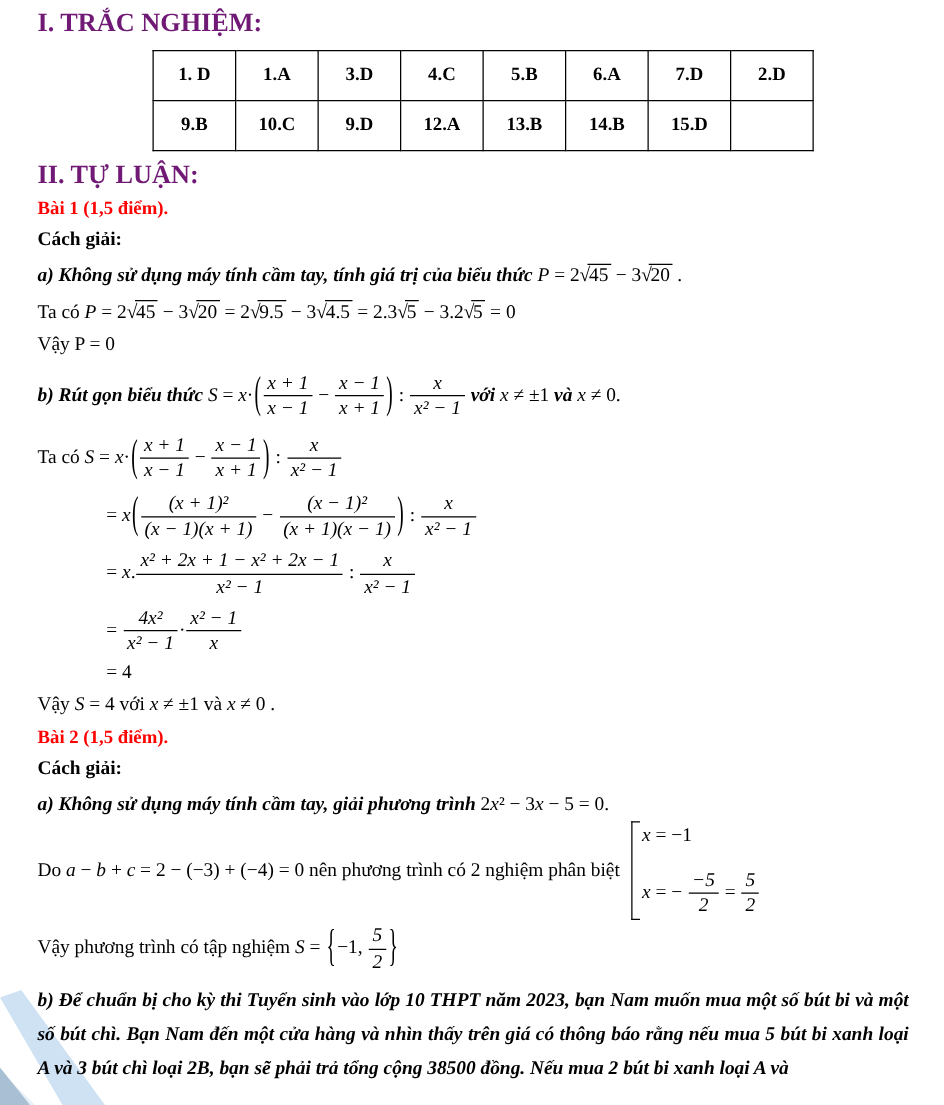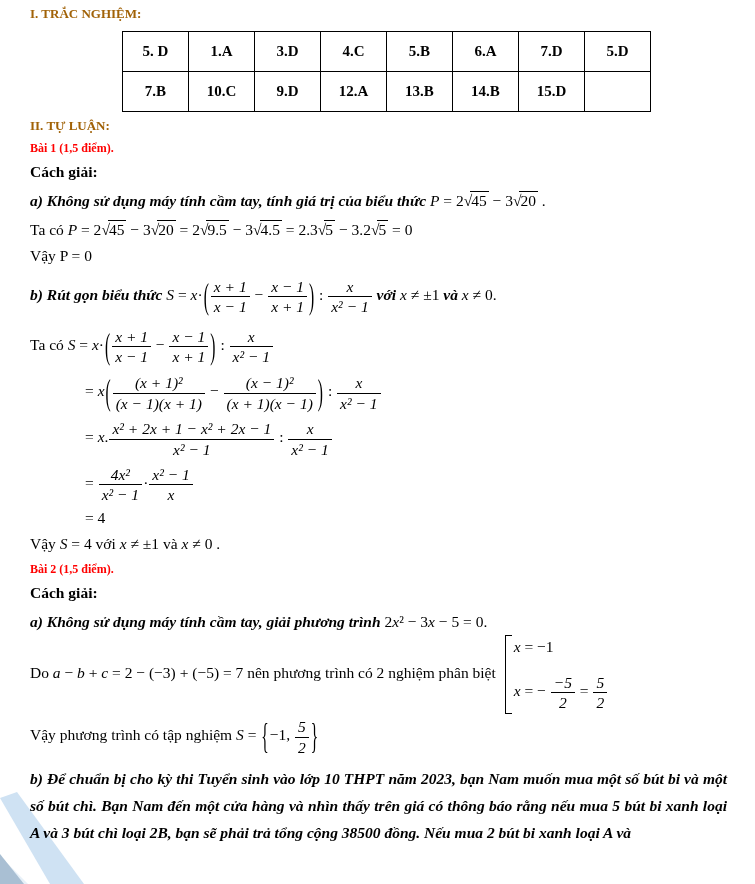--- a/index.html
+++ b/index.html
@@ -3,22 +3,22 @@
 <meta charset="utf-8">
 <style>
   html,body{margin:0;padding:0;}
   body{
     width:755px;height:884px;overflow:hidden;position:relative;
     background:#ffffff;color:#000;
     font-family:"Liberation Serif","DejaVu Serif",serif;
     font-size:15.5px;
   }
   .doc{position:relative;z-index:2;padding:6px 28px 0 30px;}
-  .h-navy{color:#a16207;font-weight:bold;font-size:13px;}
-  .red-title{color:#ff0000;font-weight:bold;font-size:12px;margin-top:7px;}
+  .h-navy{color:#701a75;font-weight:bold;font-size:21px;}
+  .red-title{color:#ff0000;font-weight:bold;font-size:15px;margin-top:7px;}
   .bold-label{font-weight:bold;margin-top:7px;}
   
   table.ans{border-collapse:collapse;table-layout:fixed;width:506px;margin:9px 0 0 92px;}
   table.ans td{
     border:1px solid #000;width:63px;height:37px;
     text-align:center;vertical-align:middle;font-weight:bold;font-size:15px;
   }
   
   .mathline{margin-top:11px;}
   .indent{margin-left:55px;}
@@ -52,31 +52,31 @@
   <polygon points="0,70 24,100 0,100" fill="#a9bfd3"></polygon>
 </svg>
 
 <div class="doc">
 
   <div class="h-navy">I. TRẮC NGHIỆM:</div>
 
   <table class="ans">
     <tbody>
         <tr>
-      <td>5. D</td>
+      <td>1. D</td>
       <td>1.A</td>
       <td>3.D</td>
       <td>4.C</td>
       <td>5.B</td>
       <td>6.A</td>
       <td>7.D</td>
-      <td>5.D</td>
+      <td>2.D</td>
     </tr>
     <tr>
-      <td>7.B</td>
+      <td>9.B</td>
       <td>10.C</td>
       <td>9.D</td>
       <td>12.A</td>
       <td>13.B</td>
       <td>14.B</td>
       <td>15.D</td>
       <td></td>
     </tr>
   </tbody>
     </table>
@@ -95,21 +95,21 @@
   <div class="mathline indent" style="margin-top:9px"><span class="rm">= </span><span class="it">x</span><span class="big">(</span><span class="frac"><span class="num">(x + 1)²</span><span class="den">(x − 1)(x + 1)</span></span><span class="rm"> − </span><span class="frac"><span class="num">(x − 1)²</span><span class="den">(x + 1)(x − 1)</span></span><span class="big">)</span><span class="rm"> : </span><span class="frac"><span class="num">x</span><span class="den">x² − 1</span></span></div>
   <div class="mathline indent" style="margin-top:8px"><span class="rm">= </span><span class="it">x</span><span class="rm">.</span><span class="frac"><span class="num">x² + 2x + 1 − x² + 2x − 1</span><span class="den">x² − 1</span></span><span class="rm"> : </span><span class="frac"><span class="num">x</span><span class="den">x² − 1</span></span></div>
   <div class="mathline indent" style="margin-top:8px"><span class="rm">= </span><span class="frac"><span class="num">4x²</span><span class="den">x² − 1</span></span><span class="rm">·</span><span class="frac"><span class="num">x² − 1</span><span class="den">x</span></span></div>
   <div class="mathline indent" style="margin-top:5px"><span class="rm">= 4</span></div>
   <div class="mathline" style="margin-top:8px"><span class="rm">Vậy </span><span class="it">S</span><span class="rm"> = 4 với </span><span class="it">x</span><span class="rm"> ≠ ±1 và </span><span class="it">x</span><span class="rm"> ≠ 0 .</span></div>
 
   <div class="red-title" style="margin-top:9px">Bài 2 (1,5 điểm).</div>
   <div class="bold-label">Cách giải:</div>
 
   <div class="mathline"><span class="bi">a) Không sử dụng máy tính cầm tay, giải phương trình </span><span class="rm">2</span><span class="it">x</span><span class="rm">² − 3</span><span class="it">x</span><span class="rm"> − 5 = 0.</span></div>
-  <div class="mathline" style="margin-top:4px"><span class="rm">Do </span><span class="it">a</span><span class="rm"> − </span><span class="it">b</span><span class="rm"> + </span><span class="it">c</span><span class="rm"> = 2 − (−3) + (−5) = 7 nên phương trình có 2 nghiệm phân biệt </span><span class="cases">
+  <div class="mathline" style="margin-top:4px"><span class="rm">Do </span><span class="it">a</span><span class="rm"> − </span><span class="it">b</span><span class="rm"> + </span><span class="it">c</span><span class="rm"> = 2 − (−3) + (−4) = 0 nên phương trình có 2 nghiệm phân biệt </span><span class="cases">
         <span class="case-row"><span class="it">x</span><span class="rm"> = −1</span></span>
         <span class="case-row"><span class="it">x</span><span class="rm"> = − </span><span class="frac"><span class="num">−5</span><span class="den">2</span></span><span class="rm"> = </span><span class="frac"><span class="num">5</span><span class="den">2</span></span></span>
       </span></div>
   <div class="mathline" style="margin-top:4px"><span class="rm">Vậy phương trình có tập nghiệm  </span><span class="it">S</span><span class="rm"> = </span><span class="big">{</span><span class="rm">−1, </span><span class="frac"><span class="num">5</span><span class="den">2</span></span><span class="big">}</span></div>
 
   <div class="para-b">b) Để chuẩn bị cho kỳ thi Tuyển sinh vào lớp 10 THPT năm 2023, bạn Nam muốn mua một số bút bi và một số bút chì. Bạn Nam đến một cửa hàng và nhìn thấy trên giá có thông báo rằng nếu mua 5 bút bi xanh loại A và 3 bút chì loại 2B, bạn sẽ phải trả tổng cộng 38500 đồng. Nếu mua 2 bút bi xanh loại A và</div>
 
 </div>
 
 </body></html>

